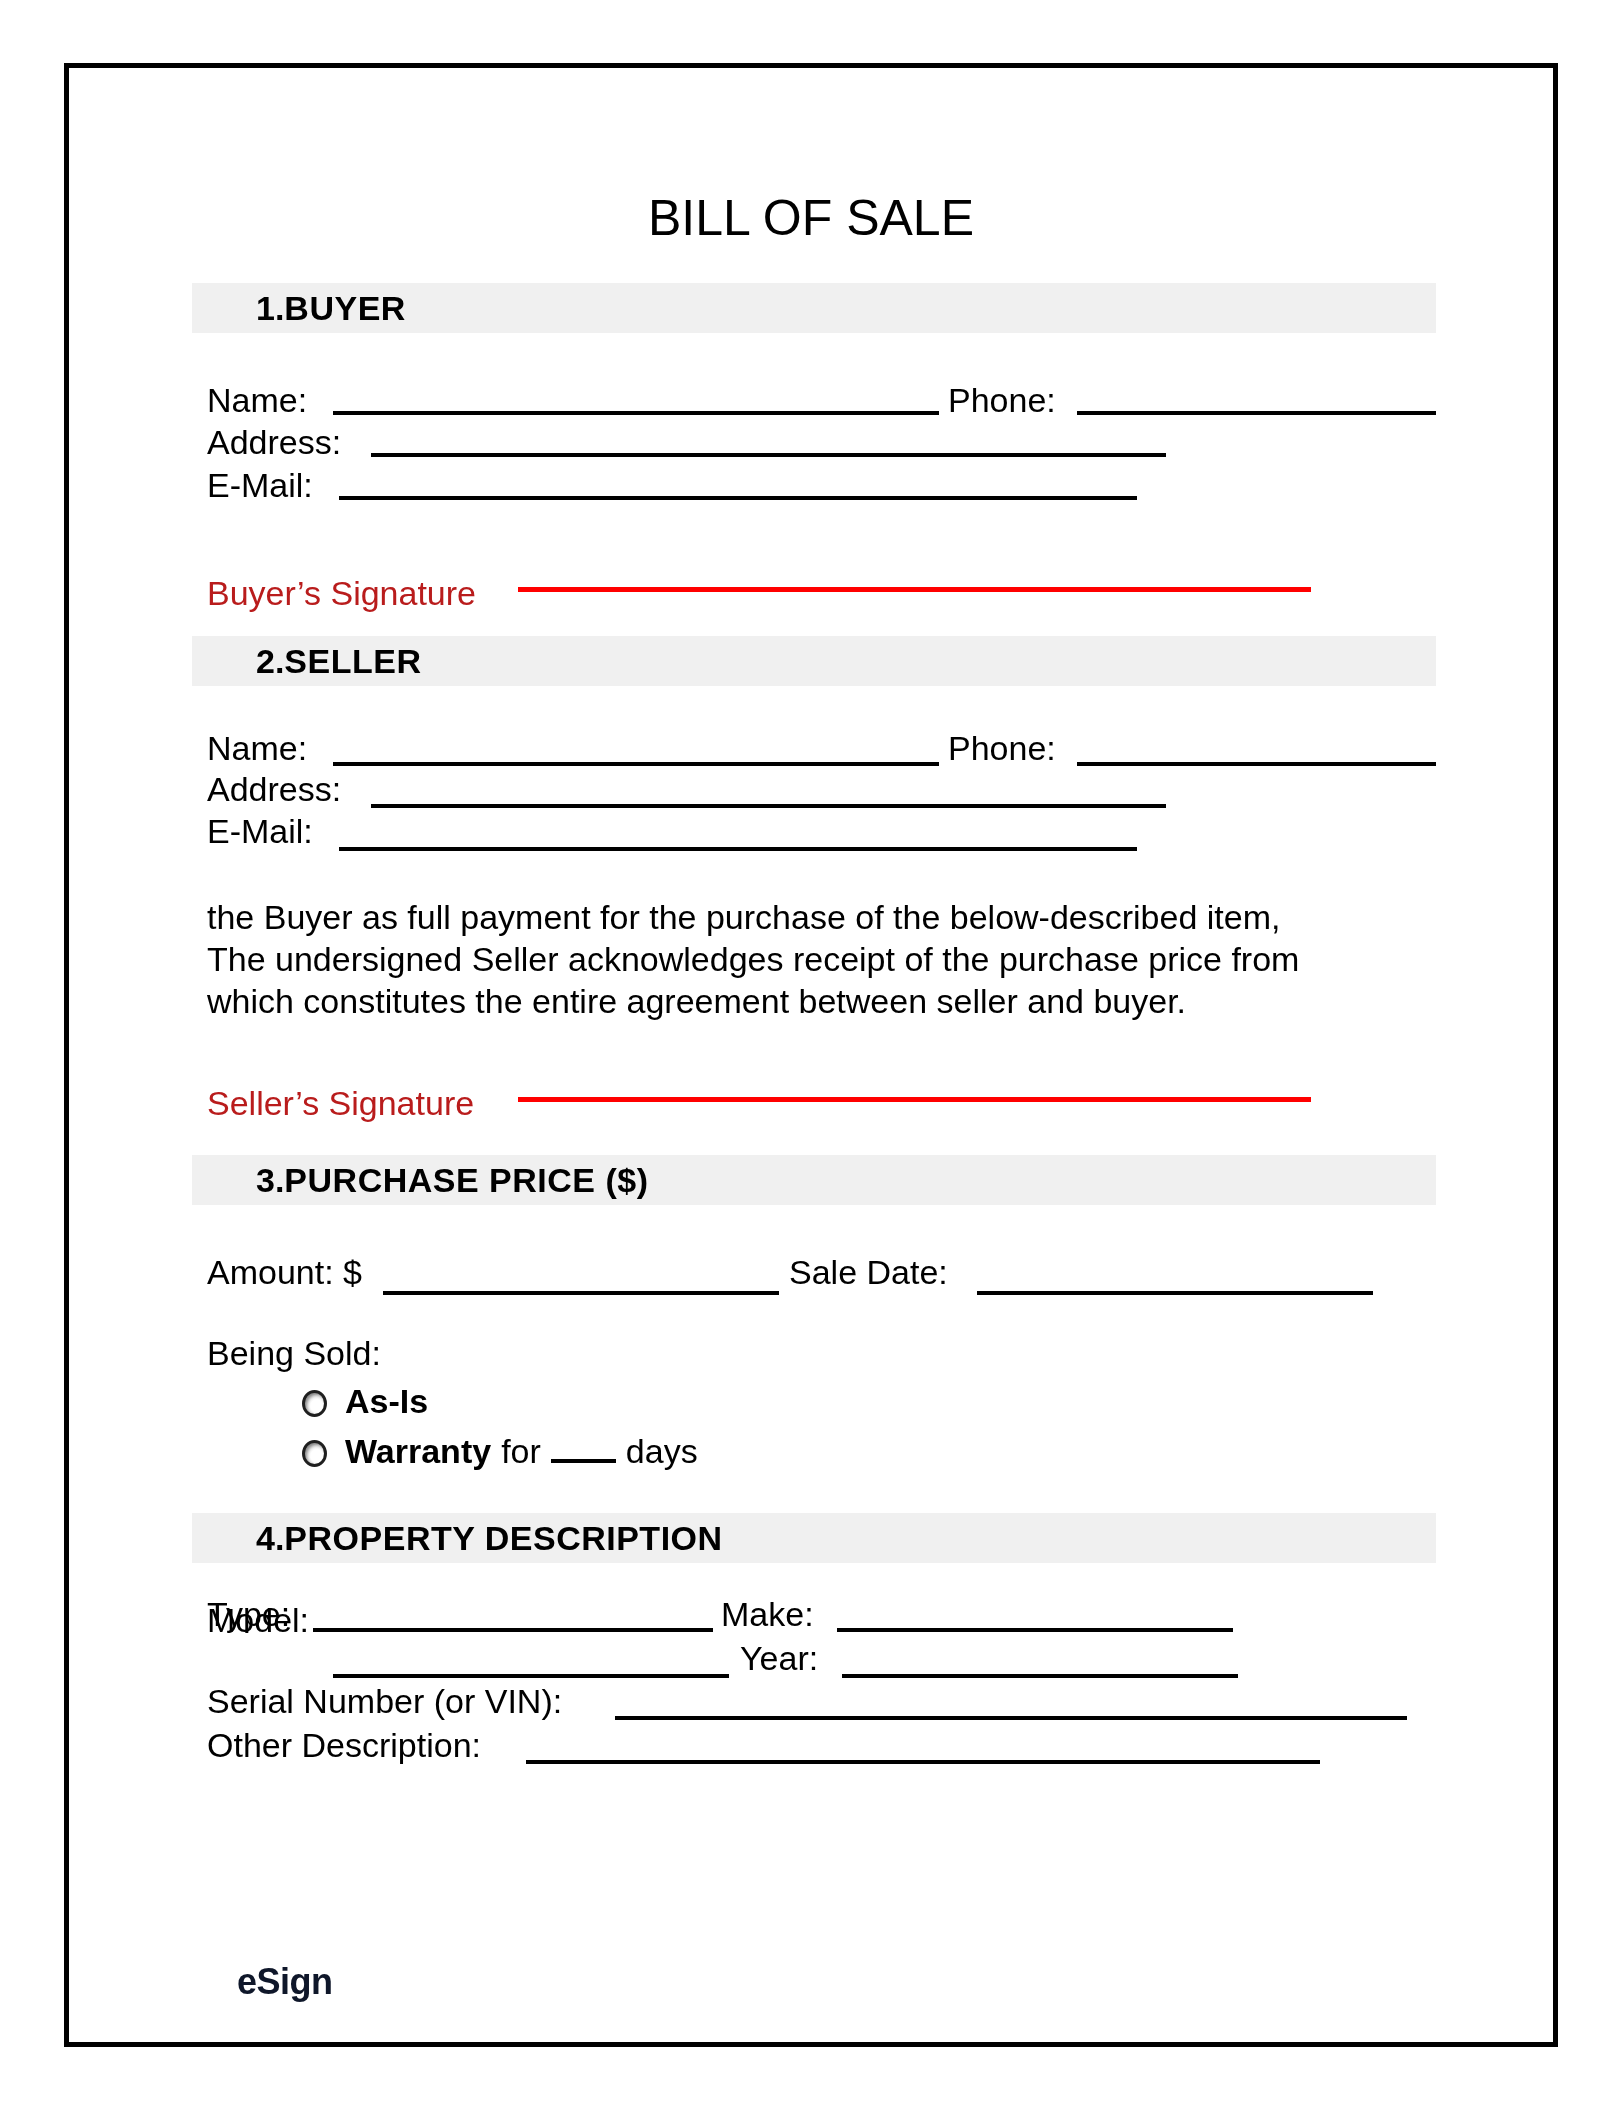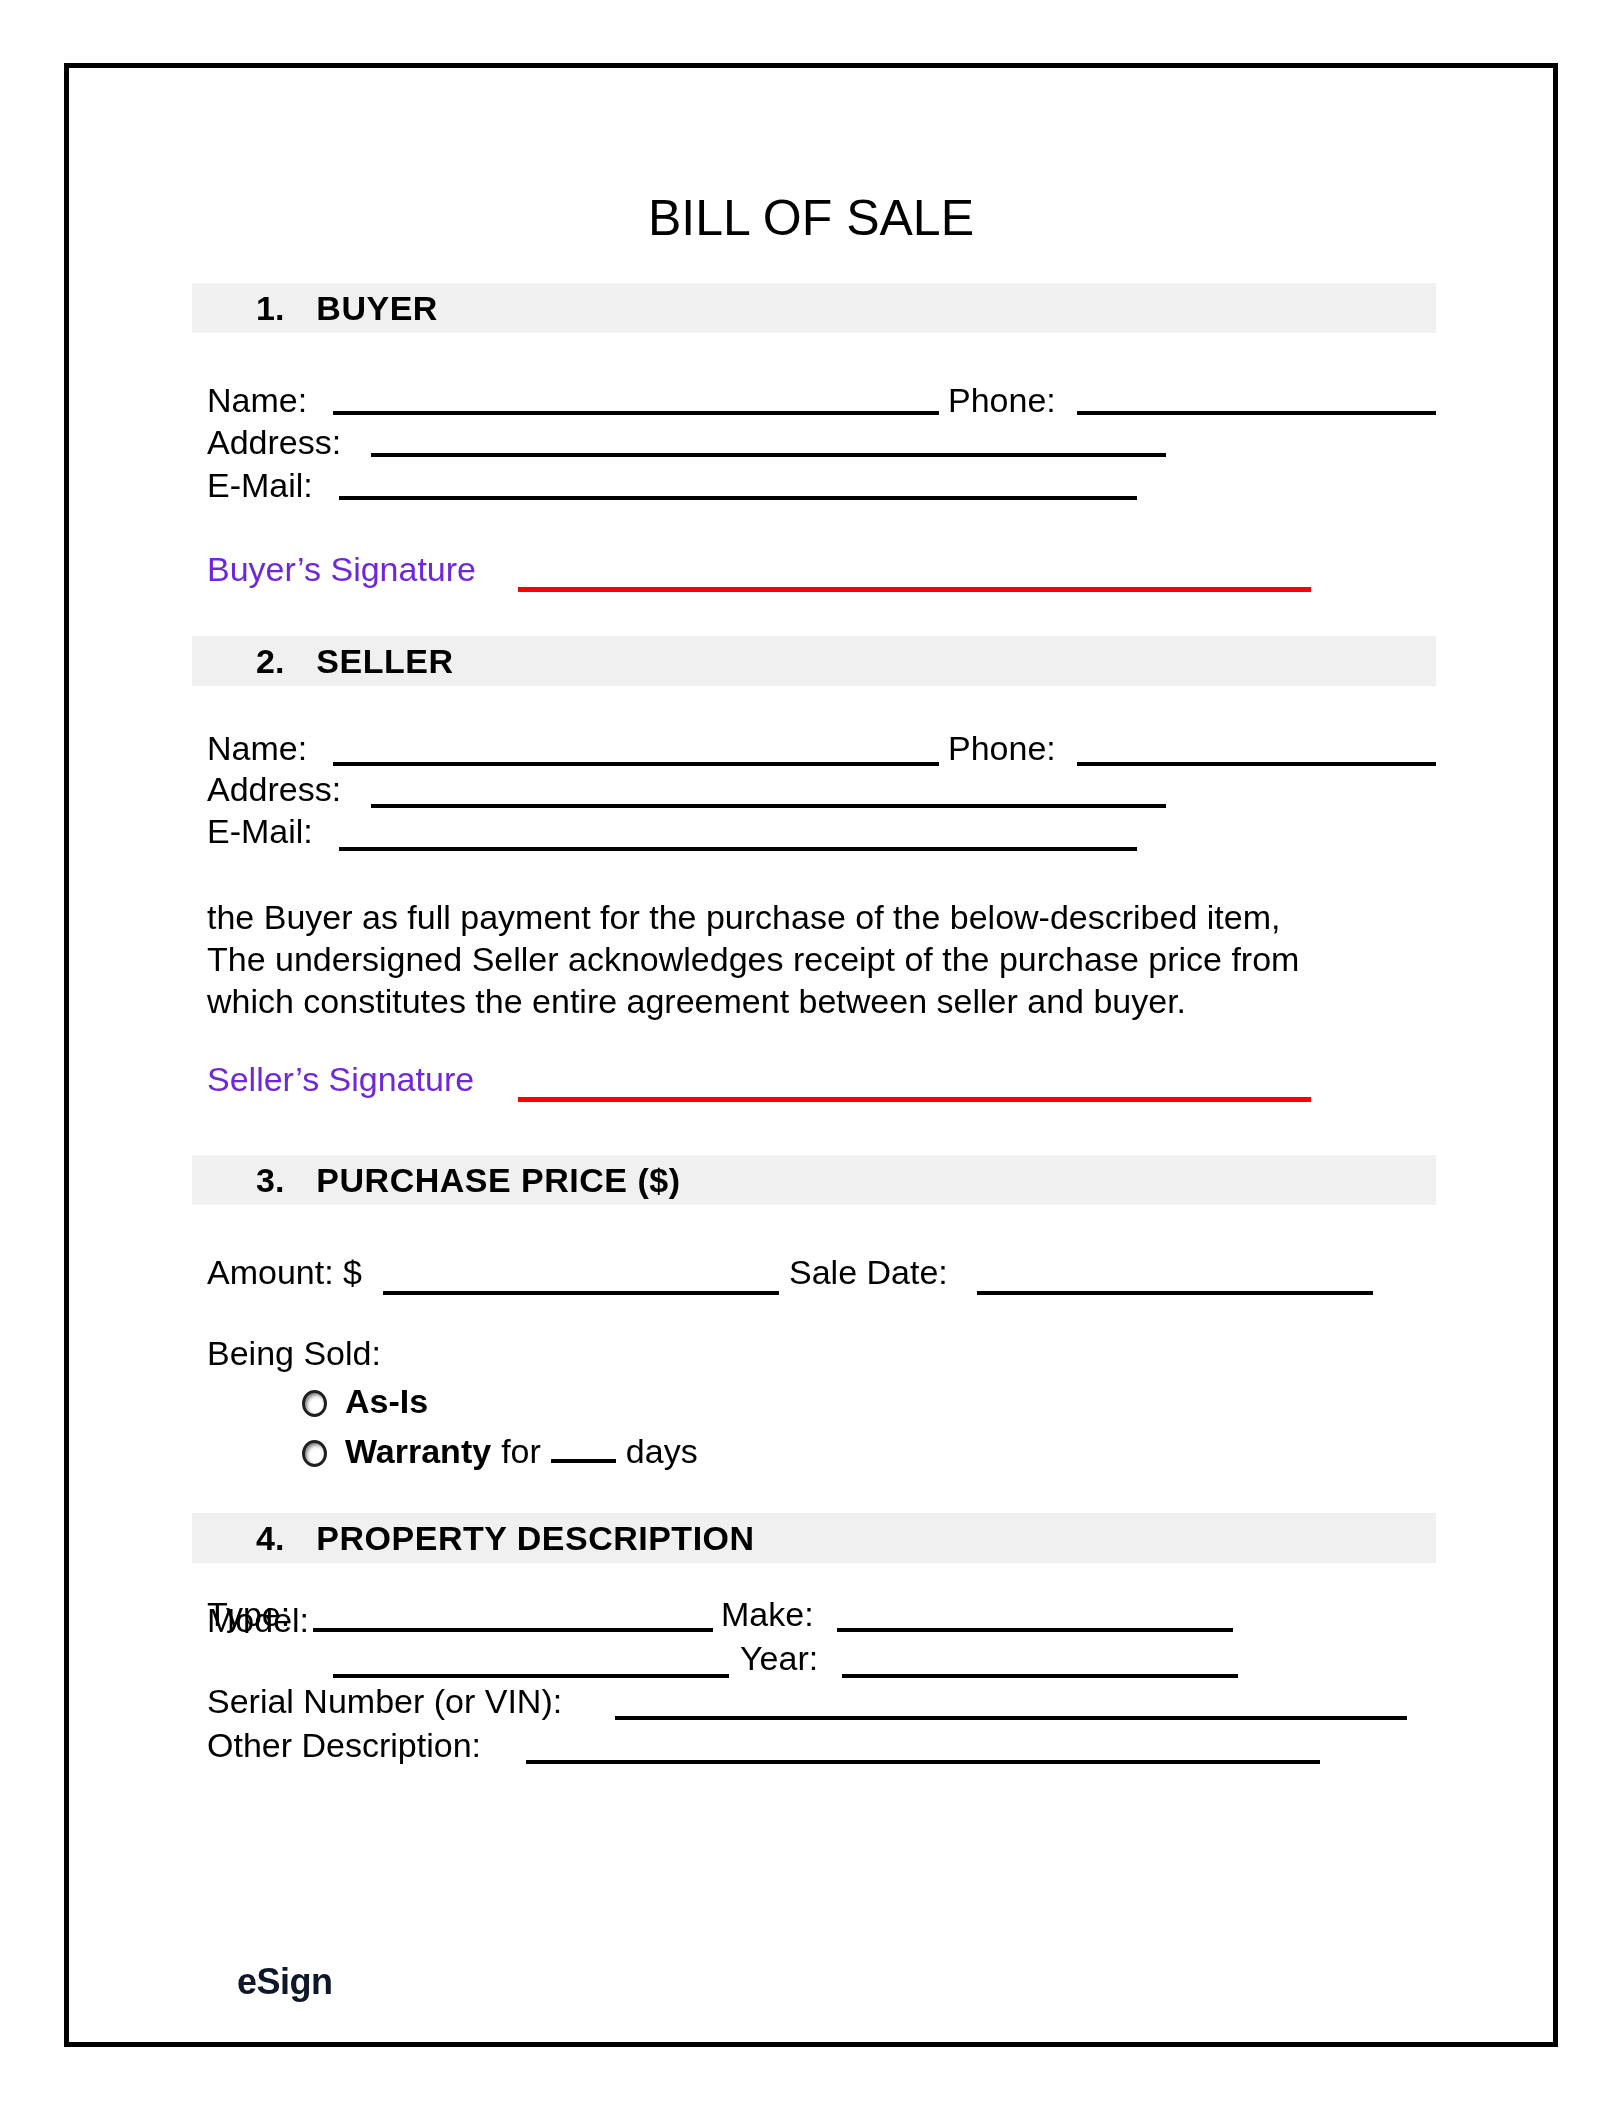--- a/index.html
+++ b/index.html
@@ -6,24 +6,24 @@
   body{width:1624px;height:2112px;position:relative;
        font-family:"Liberation Sans","DejaVu Sans",sans-serif;color:#000;}
   .sheet{position:absolute;left:64px;top:63px;width:1494px;height:1984px;
          border:5px solid #000;box-sizing:border-box;background:#fff;}
   .title{position:absolute;left:0;top:120px;width:100%;text-align:center;
          font-size:50px;font-weight:normal;line-height:60px;}
   .secbar{position:absolute;left:123px;width:1244px;height:50px;
           background:#f0f0f0;font-size:34px;font-weight:bold;line-height:50px;
           white-space:nowrap;}
   .secbar .num{margin-left:64px;}
-  .secbar .sectitle{margin-left:32px;letter-spacing:0.5px;}
+  .secbar .sectitle{margin-left:0;letter-spacing:0.5px;}
   .lbl{position:absolute;font-size:34px;line-height:42px;white-space:nowrap;}
   .b{font-weight:bold;}
-  .red{color:#6d28d9;}
+  .red{color:#b91c1c;margin-top:24px;}
   .line{position:absolute;height:4px;background:#000;}
   .redline{position:absolute;height:5px;background:#ff0000;}
   .para{position:absolute;left:138px;top:828px;font-size:34px;line-height:42px;}
   .radio{position:absolute;width:25px;height:27px;border-radius:50%;
          border:3px solid #1f1f1f;box-sizing:border-box;
          background:radial-gradient(circle at 62% 62%, #ffffff 35%, #e6e6e6 62%, #b5b5b5 88%, #969696 100%);
          box-shadow:inset 2px 2px 3px rgba(0,0,0,0.35);}
   .inline-blank{display:inline-block;width:65px;height:2px;
                 border-bottom:4px solid #000;margin:0 10px;}
   .gap{display:inline-block;width:10px;}

